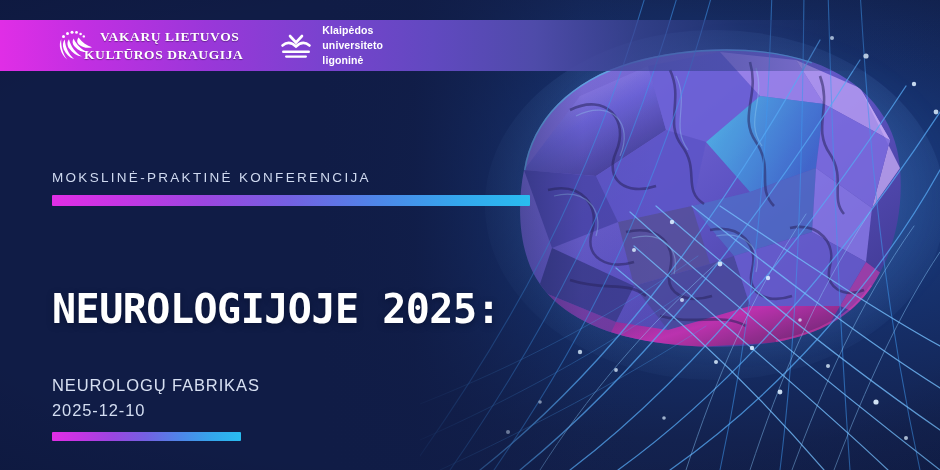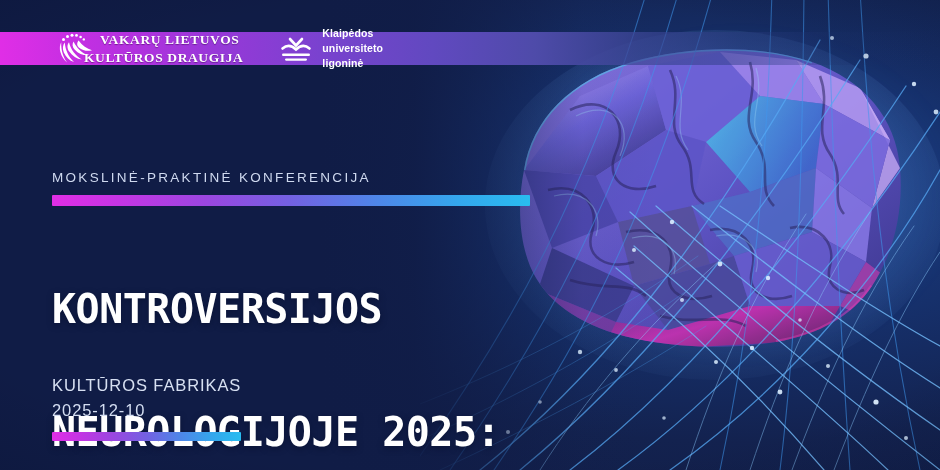--- a/index.html
+++ b/index.html
@@ -38,21 +38,21 @@
   
   .artwork{
     position:absolute;
     left:420px;top:0;width:520px;height:470px;
     overflow:hidden;
   }
   .artwork svg{display:block;}
 
   
   .partner-bar{
-    position:absolute;left:0;top:32px;width:940px;height:33px;
+    position:absolute;left:0;top:20px;width:940px;height:51px;
     background:linear-gradient(90deg,
       #e02ee6 0%,
       #c22fe2 9%,
       #9a37d9 22%,
       #7a42cf 34%,
       #6149c0 46%,
       #4e4ba9 57%,
       rgba(60,70,150,0.72) 68%,
       rgba(40,58,126,0.45) 79%,
       rgba(26,46,104,0.20) 89%,
@@ -338,26 +338,25 @@
 
   </div>
 
   <div class="content">
 
     <div class="eyebrow">MOKSLINĖ-PRAKTINĖ KONFERENCIJA</div>
 
     <div class="rule rule-top"></div>
 
     <div class="title">
-      <span class="title-line">KONTROVERSIJOS</span>
       <span class="title-line">NEUROLOGIJOJE 2025:</span>
       
     </div>
 
     <div class="venue">
-      <div>KULTŪROS FABRIKAS</div>
+      <div>NEUROLOGŲ FABRIKAS</div>
       <div class="venue-date">2025-12-10</div>
     </div>
 
     <div class="rule rule-bottom"></div>
   </div>
 
 </div>
 
 </body></html>

